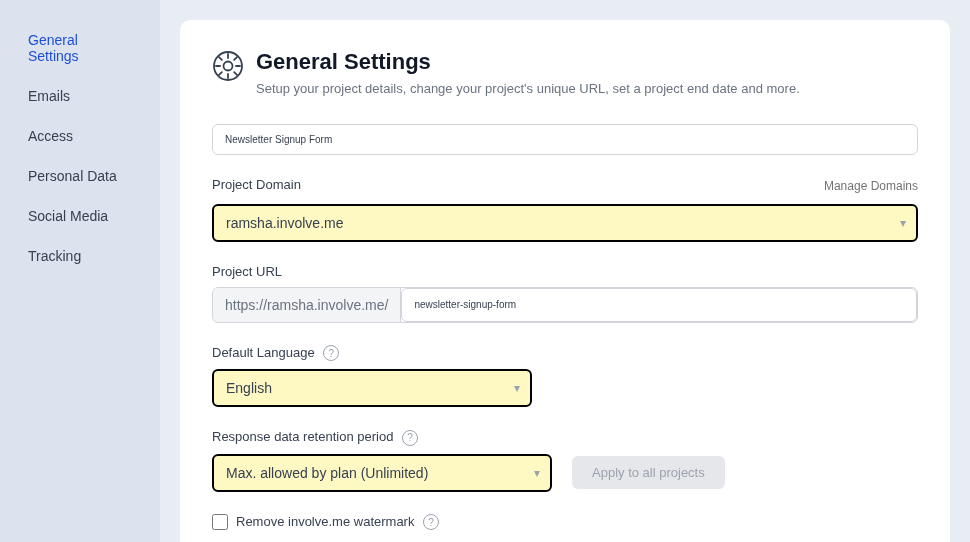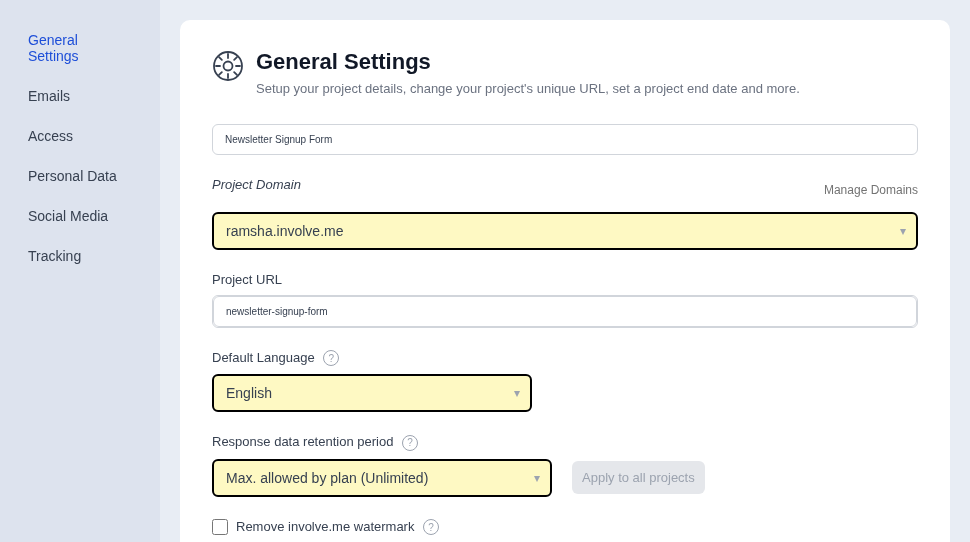--- a/index.html
+++ b/index.html
@@ -83,22 +83,21 @@
       color: #374151;
       margin-bottom: 8px;
     }
     .form-label-row {
       display: flex;
       justify-content: space-between;
       align-items: center;
       margin-bottom: 8px;
     }
     .form-label-row .form-label {
-      margin-bottom: 12px;
-      font-style: italic;
+      margin-bottom: 4px;
     }
     .manage-link {
       font-size: 12px;
       color: #737373;
       text-decoration: none;
     }
 
     input[type="text"] {
       width: 100%;
       padding: 9px 12px;
@@ -198,21 +197,21 @@
       height: 16px;
       accent-color: #3b82f6;
     }
     .checkbox-label {
       font-size: 13px;
       color: #374151;
     }
 
     
     .btn {
-      padding: 9px 10px;
+      padding: 9px 20px;
       border-radius: 6px;
       font-size: 13px;
       font-weight: 500;
       cursor: pointer;
       border: none;
     }
     .btn-apply {
       background: #e5e7eb;
       color: #9ca3af;
       cursor: not-allowed;
@@ -271,20 +270,21 @@
         <select>
           <option>ramsha.involve.me</option>
         </select>
         <span class="chevron-icon">▾</span>
       </div>
     </div>
 
     <div class="form-group">
       <label class="form-label">Project URL</label>
       <div class="url-row">
+        <span class="url-prefix">https://ramsha.involve.me/</span>
         <input type="text" class="url-suffix-input" value="newsletter-signup-form" style="">
       </div>
     </div>
 
     <div class="form-group">
       <label class="form-label">
         <span>Default Language</span>
         <span class="help-icon">?</span>
       </label>
       <div class="select-wrapper medium">

